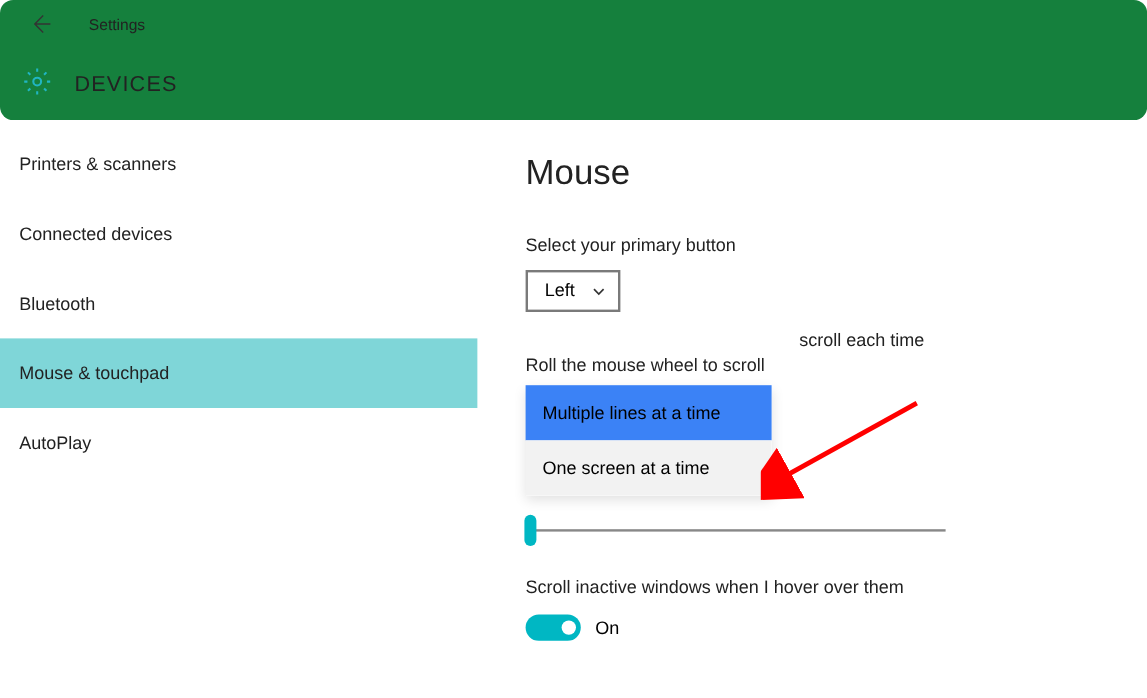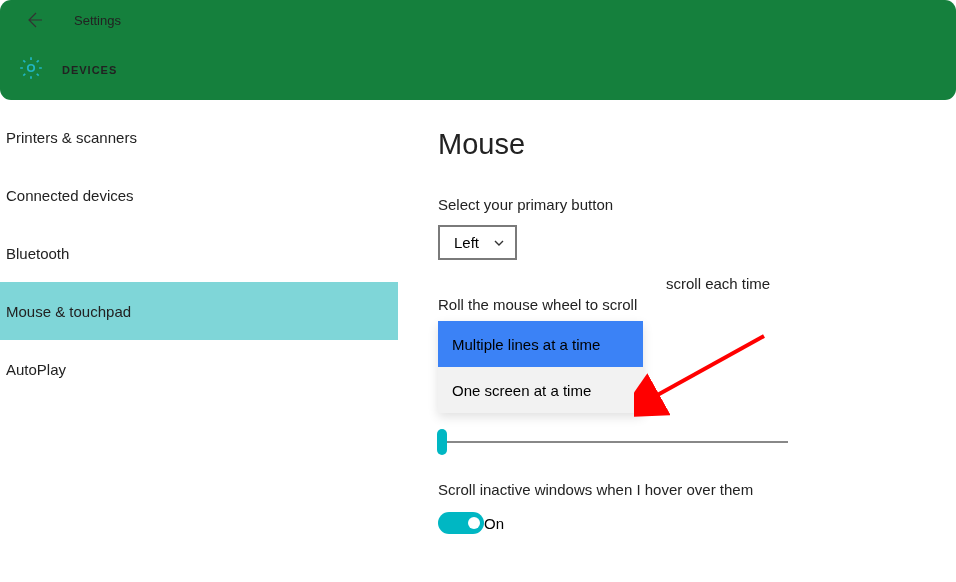--- a/index.html
+++ b/index.html
@@ -5,25 +5,25 @@
     * { margin: 0; padding: 0; box-sizing: border-box; font-family: "Segoe UI", -apple-system, sans-serif; }
     body { width: 956px; height: 582px; background: #fff; overflow: hidden; position: relative; }
 
     .header { height: 100px; background: #15803d; border-radius: 11px; }
     .header-top { height: 40px; display: flex; align-items: center; padding-left: 22px; gap: 28px; }
     .back-btn { width: 24px; height: 24px; display: flex; align-items: center; justify-content: center; cursor: pointer; }
     .app-title { font-size: 13px; color: #222; }
 
     .header-bottom { height: 60px; display: flex; align-items: center; padding-left: 18px; gap: 18px; }
     .gear { color: #21b5c2; }
-    .section-title { font-size: 11px; font-weight: 700; letter-spacing: 1px; color: #222; }
+    .section-title { font-size: 18px; font-weight: 400; letter-spacing: 1px; color: #222; }
 
     .body { display: flex; height: calc(582px - 100px); }
     .sidebar { width: 398px; background: #fff; padding-top: 8px; }
-    .sidebar-item { height: 58px; display: flex; align-items: center; padding-left: 6px; font-size: 15px; color: #222; cursor: pointer; }
+    .sidebar-item { height: 58px; display: flex; align-items: center; padding-left: 16px; font-size: 15px; color: #222; cursor: pointer; }
     .sidebar-item.active { background: #7fd6d8; }
 
     .content { flex: 1; background: #fff; padding: 28px 40px 0 40px; position: relative; }
     .page-heading { font-size: 29px; font-weight: 300; color: #222; margin-bottom: 35px; }
     .label { font-size: 15px; color: #222; margin-bottom: 12px; margin-top: 12px; }
 
     .dropdown-btn { border: 2px solid #7a7a7a; background: #fff; padding: 7px 10px 7px 14px; font-size: 15px; display: inline-flex; align-items: center; gap: 14px; cursor: pointer; margin-bottom: 36px; }
 
     .scroll-label { font-size: 15px; color: #222; margin-bottom: 8px; }
 
@@ -32,21 +32,21 @@
     .option.sel { background: #3b82f6; }
     .option.unsel { background: #f2f2f2; }
 
     .lines-text { position: absolute; left: 666px; top: 275px; font-size: 15px; color: #222; z-index: 1; }
 
     .slider { position: relative; height: 22px; margin-top: 62px; margin-bottom: 28px; width: 350px; }
     .slider-track { position: absolute; top: 50%; left: 0; right: 0; height: 2px; background: #888; transform: translateY(-50%); }
     .slider-thumb { position: absolute; left: 4px; top: 50%; transform: translate(-50%,-50%); width: 10px; height: 26px; background: #00b7c3; border-radius: 5px; }
 
     .hover-label { font-size: 15px; color: #222; margin-bottom: 14px; margin-top: 21px; }
-    .toggle-row { display: flex; align-items: center; }
+    .toggle-row { display: flex; align-items: center; gap: 12px; }
     .toggle { width: 46px; height: 22px; background: #00b7c3; border-radius: 11px; position: relative; cursor: pointer; }
     .toggle-knob { position: absolute; right: 4px; top: 50%; transform: translateY(-50%); width: 12px; height: 12px; background: #fff; border-radius: 50%; }
     .toggle-text { font-size: 15px; }
 
     .arrow-anno { position: absolute; left: 634px; top: 328px; z-index: 5; pointer-events: none; }
   </style>
 </head>
 <body>
 
 <div class="header">

